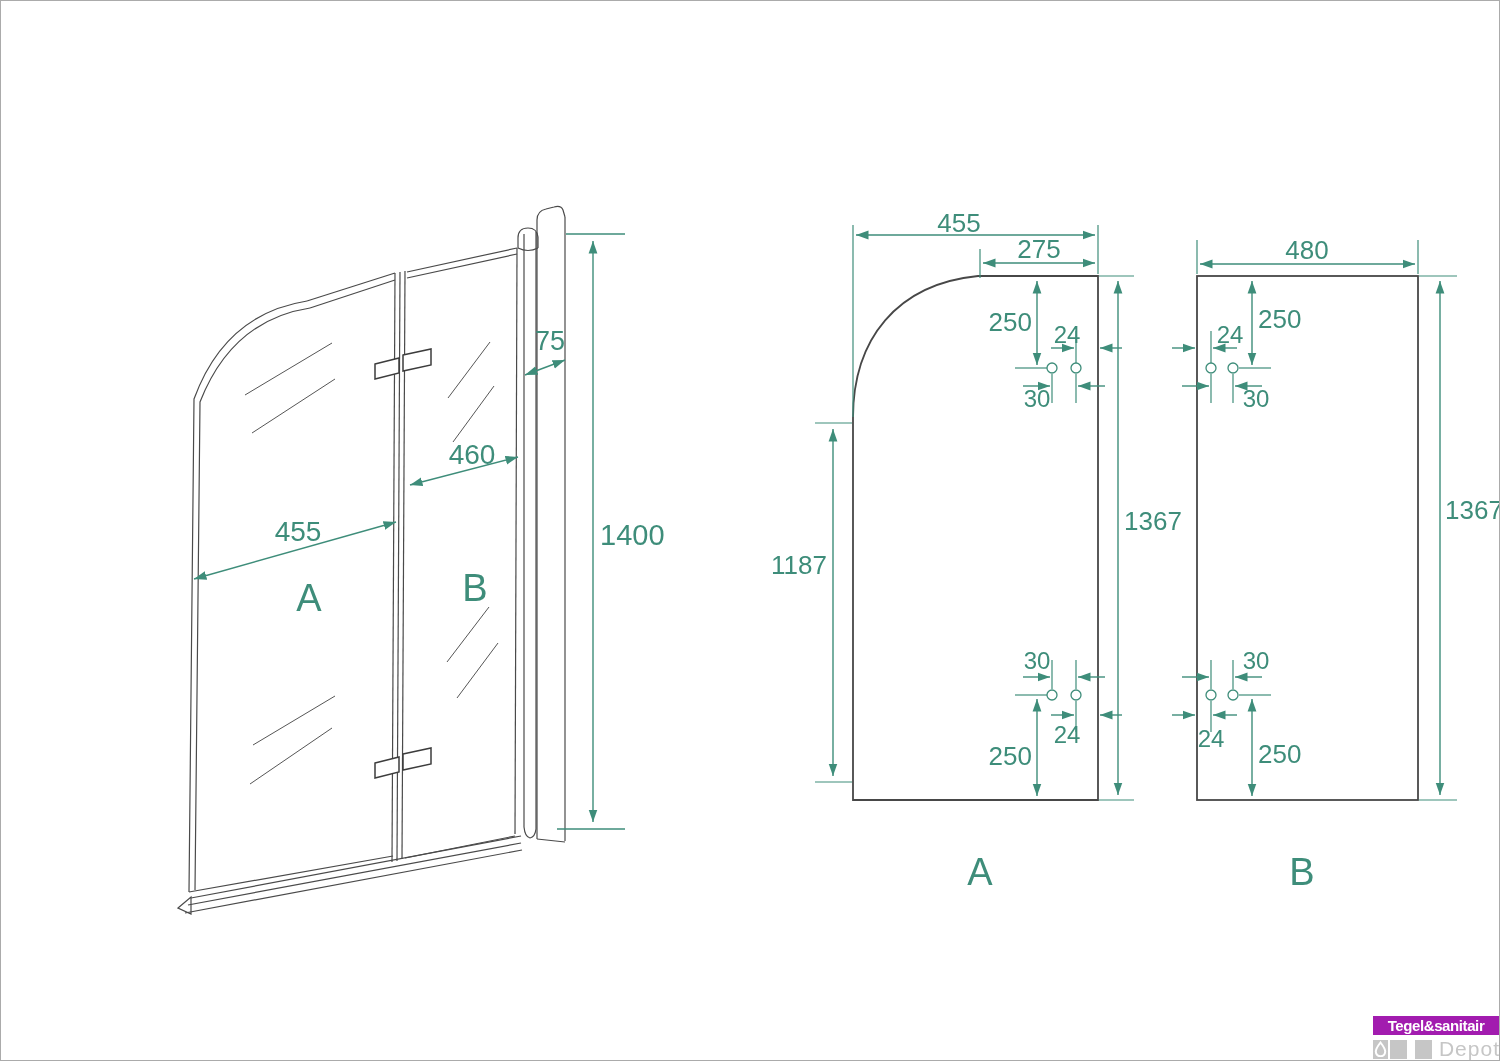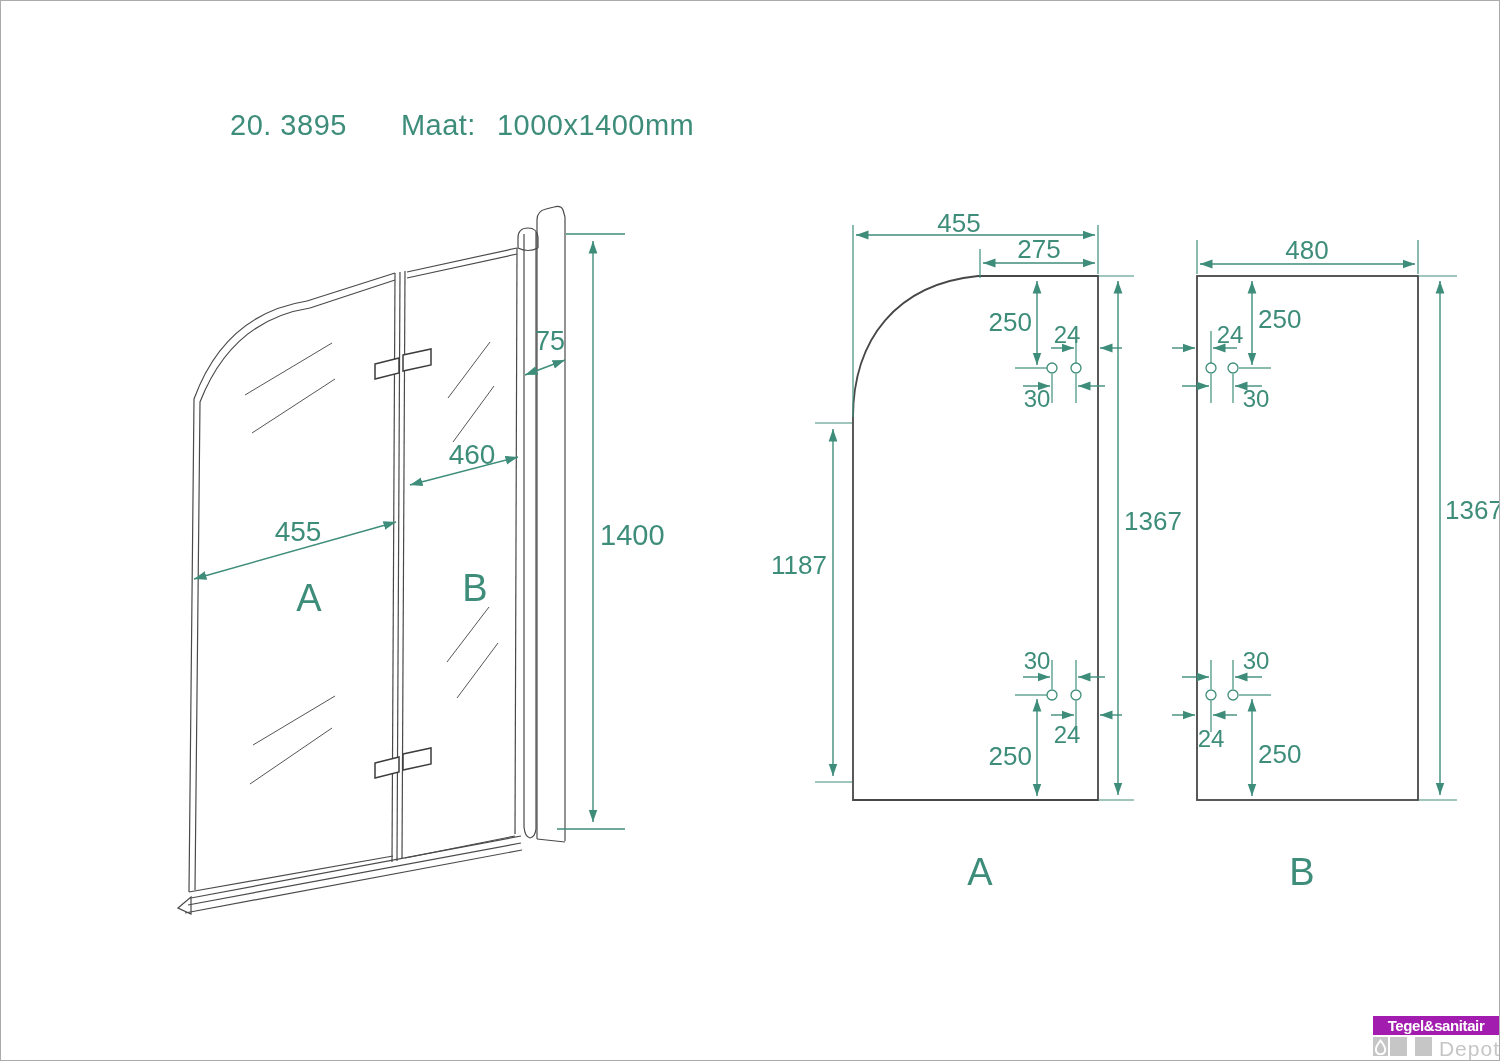--- a/index.html
+++ b/index.html
@@ -16,36 +16,31 @@
   .dk{stroke:#474747;stroke-width:1.8;fill:none;}
   .pl{stroke:#4a4a4a;stroke-width:1.2;fill:none;}
   .shine{stroke:#565656;stroke-width:1;fill:none;}
   .hinge{stroke:#3c3c3c;stroke-width:1.5;fill:#ffffff;}
   .hole{stroke:#3E8D7A;stroke-width:1.3;fill:#ffffff;}
   .gtxt{fill:#3E8D7A;font-family:"Liberation Sans",sans-serif;}
   .logo{position:absolute;left:1372px;top:1015px;width:127px;}
   .logo-bar{width:126px;height:19px;background:#a21caf;color:#ffffff;
             font-size:15px;font-weight:700;letter-spacing:-0.4px;
             display:flex;align-items:center;justify-content:center;}
-  .logo-row{display:flex;margin-top:2px;}
+  .logo-row{display:flex;margin-top:2px;align-items:center;}
   .lg-sq{width:19px;height:19px;background:#c6c6c6;margin-right:2px;}
   .lg-sq.first{width:17px;display:flex;align-items:center;justify-content:center;}
   .lg-sq.gap{margin-left:6px;margin-right:0;}
   .lg-depot{color:#c6c6c6;font-size:21px;font-weight:400;letter-spacing:1px;margin-left:7px;}
 </style>
 </head>
 <body>
 
 <div class="canvas">
 
-  <div class="title-row">
-    <span class="model">20. 3895</span>
-    <span class="maat">Maat:</span>
-    <span>1000x1400mm</span>
-  </div>
 
   <svg class="scene" width="1500" height="1061" viewBox="0 0 1500 1061">
     <defs>
       <marker id="ae" markerUnits="userSpaceOnUse" markerWidth="14" markerHeight="10" refX="12.5" refY="5" orient="auto">
         <path d="M0,0.6 L12.5,5 L0,9.4 Z" fill="#3E8D7A"></path>
       </marker>
       <marker id="as" markerUnits="userSpaceOnUse" markerWidth="14" markerHeight="10" refX="1.5" refY="5" orient="auto">
         <path d="M14,0.6 L1.5,5 L14,9.4 Z" fill="#3E8D7A"></path>
       </marker>
     </defs>

